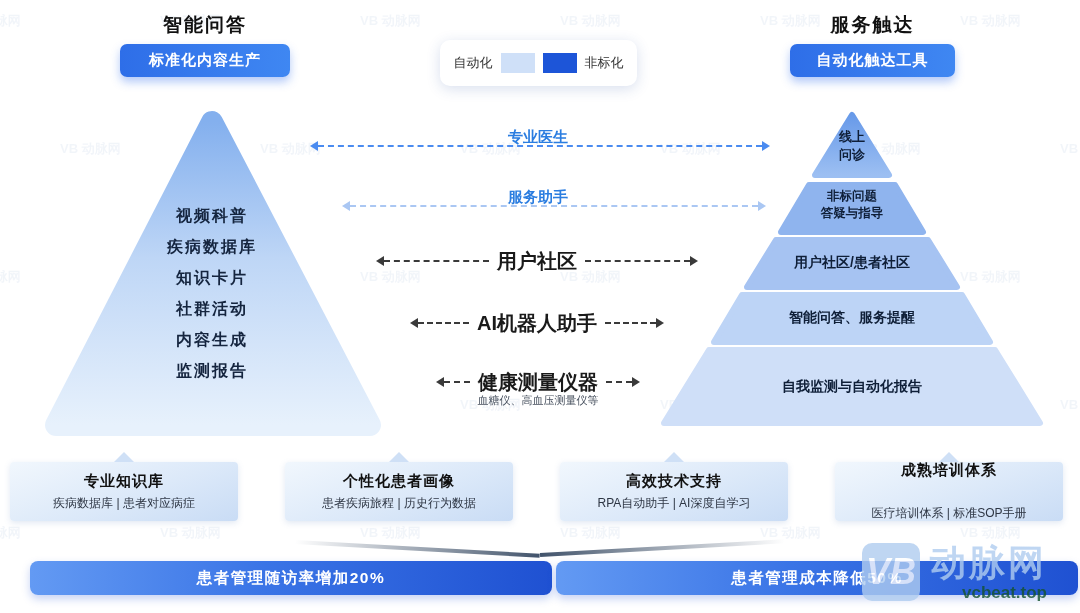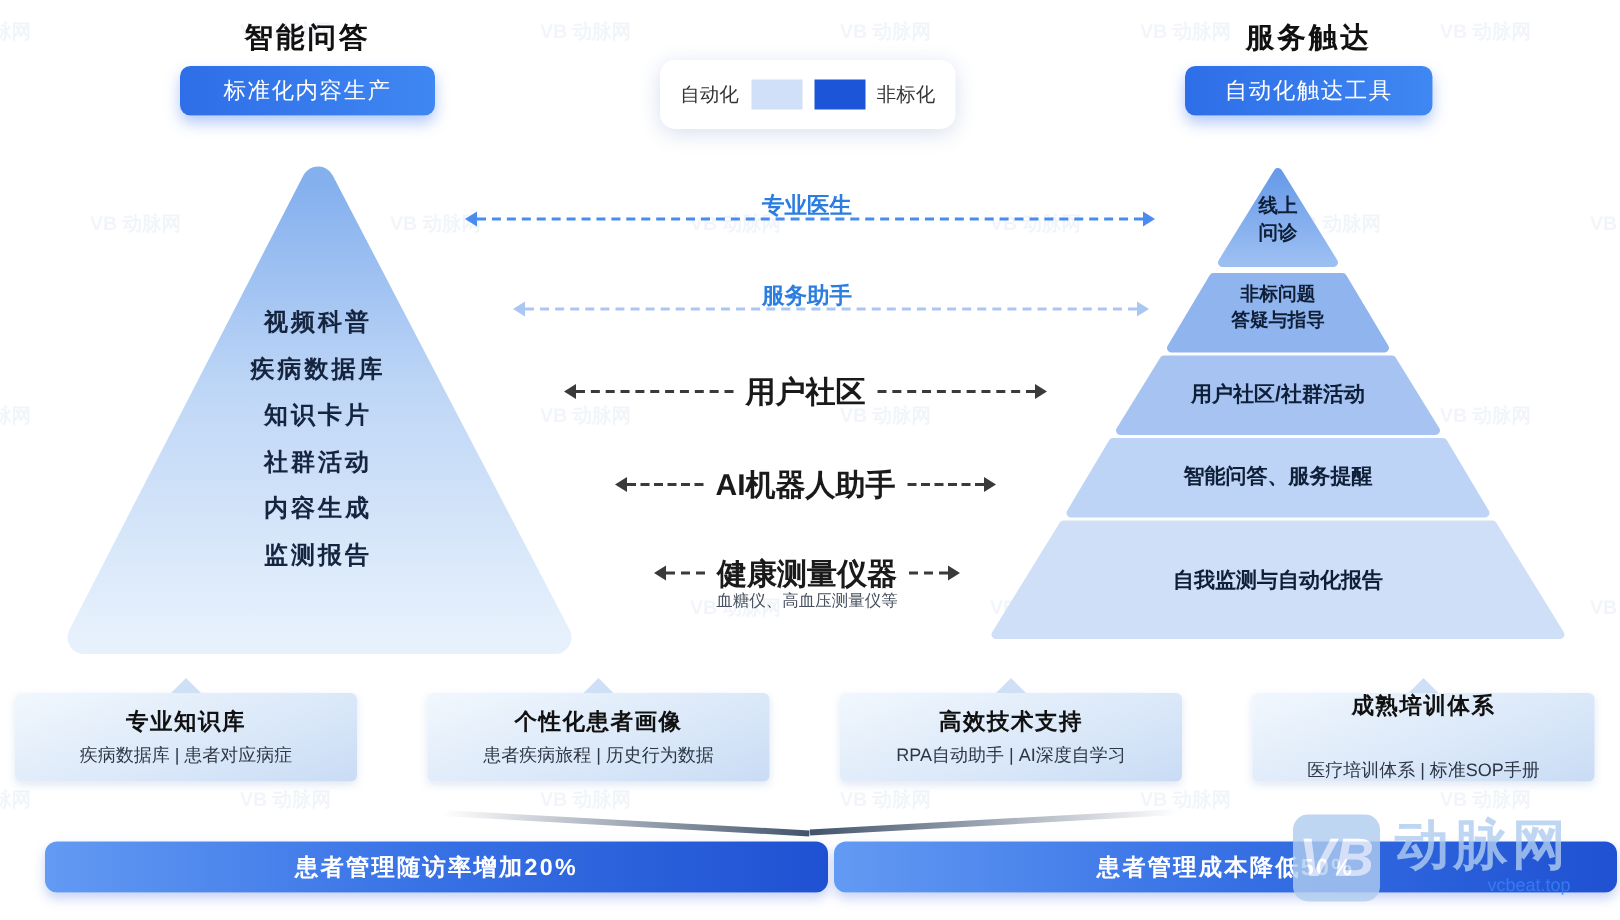--- a/index.html
+++ b/index.html
@@ -13,21 +13,21 @@
   .abs { position:absolute; }
 
   
   .wm { position:absolute; font-size:13px; font-weight:bold; color:#2e5fae; opacity:.06; pointer-events:none; white-space:nowrap; }
 
   
   .col-title { font-size:19px; font-weight:bold; color:#111; text-align:center; letter-spacing:2px; }
   .pill-btn {
     display:flex; align-items:center; justify-content:center;
     background:linear-gradient(90deg,#2e6ee8,#3f87f2);
-    color:#fff; font-size:15px; font-weight:normal; letter-spacing:1px;
+    color:#fff; font-size:15px; font-weight:bold; letter-spacing:1px;
     border-radius:7px; box-shadow:0 5px 10px rgba(37,99,235,.35);text-align:center;
   }
 
   
   .legend {
     display:flex; align-items:center; justify-content:center; gap:8px;
     background:#fff; border-radius:10px;
     box-shadow:0 3px 14px rgba(40,80,160,.18);
   }
   .legend-label { font-size:13px; color:#333; }
@@ -82,21 +82,21 @@
 
   
   .brand { position:absolute; left:862px; top:543px; display:flex; align-items:flex-start; gap:10px; opacity:.8; }
   .brand-logo {
     width:58px; height:58px; border-radius:10px; background:#b0cdf0;
     color:#fff; font-size:36px; font-weight:bold; font-style:italic;
     display:flex; align-items:center; justify-content:center;
   }
   .brand-col { display:flex; flex-direction:column; align-items:flex-end; }
   .brand-name { font-size:36px; font-weight:bold; color:#b0cdf0; letter-spacing:3px; line-height:40px; }
-  .brand-domain { font-size:12px; color:#3b82f6; }
+  .brand-domain { font-size:17px; color:#14532d;font-weight:bold; }
 </style>
 </head>
 <body>
 
 <div id="app">
 
   <div id="watermarks">
       <div class="wm" style="left: -40px; top: 12px;">VB 动脉网</div>
       <div class="wm" style="left: 160px; top: 12px;">VB 动脉网</div>
       <div class="wm" style="left: 360px; top: 12px;">VB 动脉网</div>
@@ -176,21 +176,21 @@
   </svg>
   <div class="abs level-text" style="left:822px; top:128px; width:60px; font-size:13px; line-height:18px;">
     <span>线上</span>
     <span>问诊</span>
   </div>
   <div class="abs level-text" style="left:792px; top:188px; width:120px; font-size:12.5px; line-height:17px;">
     <span>非标问题</span>
     <span>答疑与指导</span>
   </div>
   <div class="abs level-text" style="left:772px; top:254px; width:160px; font-size:14px;">
-    <span>用户社区/社群活动</span>
+    <span>用户社区/患者社区</span>
   </div>
   <div class="abs level-text" style="left:772px; top:309px; width:160px; font-size:14px;">
     <span>智能问答、服务提醒</span>
   </div>
   <div class="abs level-text" style="left:762px; top:378px; width:180px; font-size:14px;">
     <span>自我监测与自动化报告</span>
   </div>
 
   <div class="abs conn-label lbl-blue" style="left:458px; top:128px; width:160px;">专业医生</div>
   <div class="abs conn-line" style="left:310px; top:140px; width:460px; height:12px; --c:#4a8bf0;">

